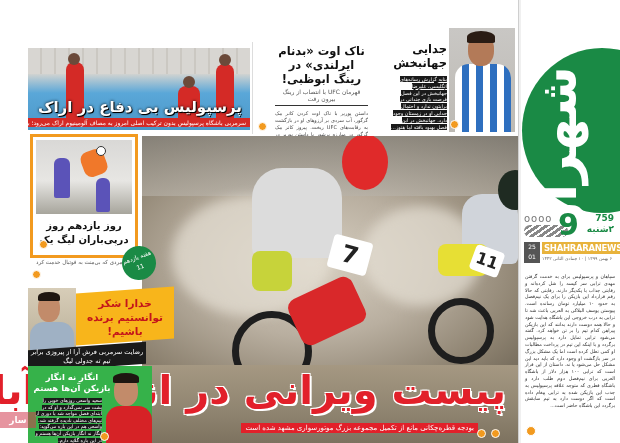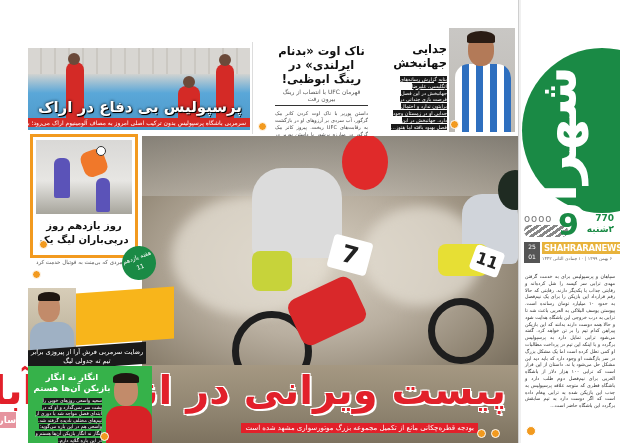--- a/index.html
+++ b/index.html
@@ -123,21 +123,21 @@
   .angar .player { position:absolute; left: 78px; top: 6px; width: 46px; height: 72px; }
   .angar .player .face { position:absolute; left: 8px; top: 4px; width: 24px; height: 30px; background:#c28b6a; border-radius: 45%; }
   .angar .player .hair { position:absolute; left: 7px; top: 1px; width: 26px; height: 10px; background:#1e1611; border-radius: 50% 50% 10% 10%; }
   .angar .player .shirt { position:absolute; left: 0; top: 34px; width: 46px; height: 40px; background:#d62226; border-radius: 14px 14px 0 0; }
   .angar .h1 { position:absolute; left: 4px; top: 6px; width: 80px; font-size: 8.5px; font-weight:bold; color:#fff; text-align:center; line-height: 11px; }
   .angar .body { position:absolute; left: 6px; top: 32px; width: 68px; font-size: 4.8px; color:#fff; line-height: 6.6px; text-align:right; }
   .angar .body span { background:#1a1a1a; }
   .angar .badge-o { position:absolute; left: 72px; top: 66px; }
 
   
-  .watermark { left: 0; top: 412px; width: 16px; height: 16px; background: rgba(210,60,80,.55); color:#fff; font-size: 9px; font-weight:bold; text-align:center; line-height: 16px; }
+  .watermark { left: 0; top: 412px; width: 36px; height: 16px; background: rgba(210,60,80,.55); color:#fff; font-size: 9px; font-weight:bold; text-align:center; line-height: 16px; }
 </style>
 </head>
 <body>
 
 <div class="abs persepolis">
   <div class="stand"></div>
   <div class="player" style="left:38px;top:14px;width:18px;height:62px;"></div>
   <div class="head" style="left:40px;top:5px;width:12px;height:12px;"></div>
   <div class="player" style="left:150px;top:38px;width:22px;height:38px;"></div>
   <div class="head" style="left:155px;top:28px;width:12px;height:12px;"></div>
@@ -171,21 +171,21 @@
   <div class="disc"></div>
   <div class="word">شهرآرا</div>
 </div>
 
 <div class="abs issue">
   <div class="varzesh">
     <div class="dots">oooo</div>
     <div class="stripe"></div>
     <div class="nine">9</div>
   </div>
-  <div class="num">770</div>
+  <div class="num">759</div>
   <div class="day">۲شنبه</div>
   <div class="date-box">
     <div>25</div>
     <div>01 21</div>
   </div>
   <div class="site">SHAHRARANEWS.IR</div>
   <div class="dateline">۶ بهمن ۱۳۹۹ | ۱۰ جمادی الثانی ۱۴۴۲</div>
 </div>
 
 <div class="abs rcol">
@@ -244,20 +244,21 @@
   <div>11</div>
 </div>
 
 <div class="abs coach">
   <div class="yellow"></div>
   <div class="photo">
     <div class="shirt"></div>
     <div class="face"></div>
     <div class="hair"></div>
   </div>
+  <div class="h1">خدارا شکر توانستیم برنده باشیم!</div>
 </div>
 <div class="abs coach-sub">
   <div class="t">رضایت سرمربی فرش آرا از پیروزی برابر تیم ته جدولی لیگ</div>
 </div>
 
 <div class="abs angar">
   <div class="player">
     <div class="shirt"></div>
     <div class="face"></div>
     <div class="hair"></div>

